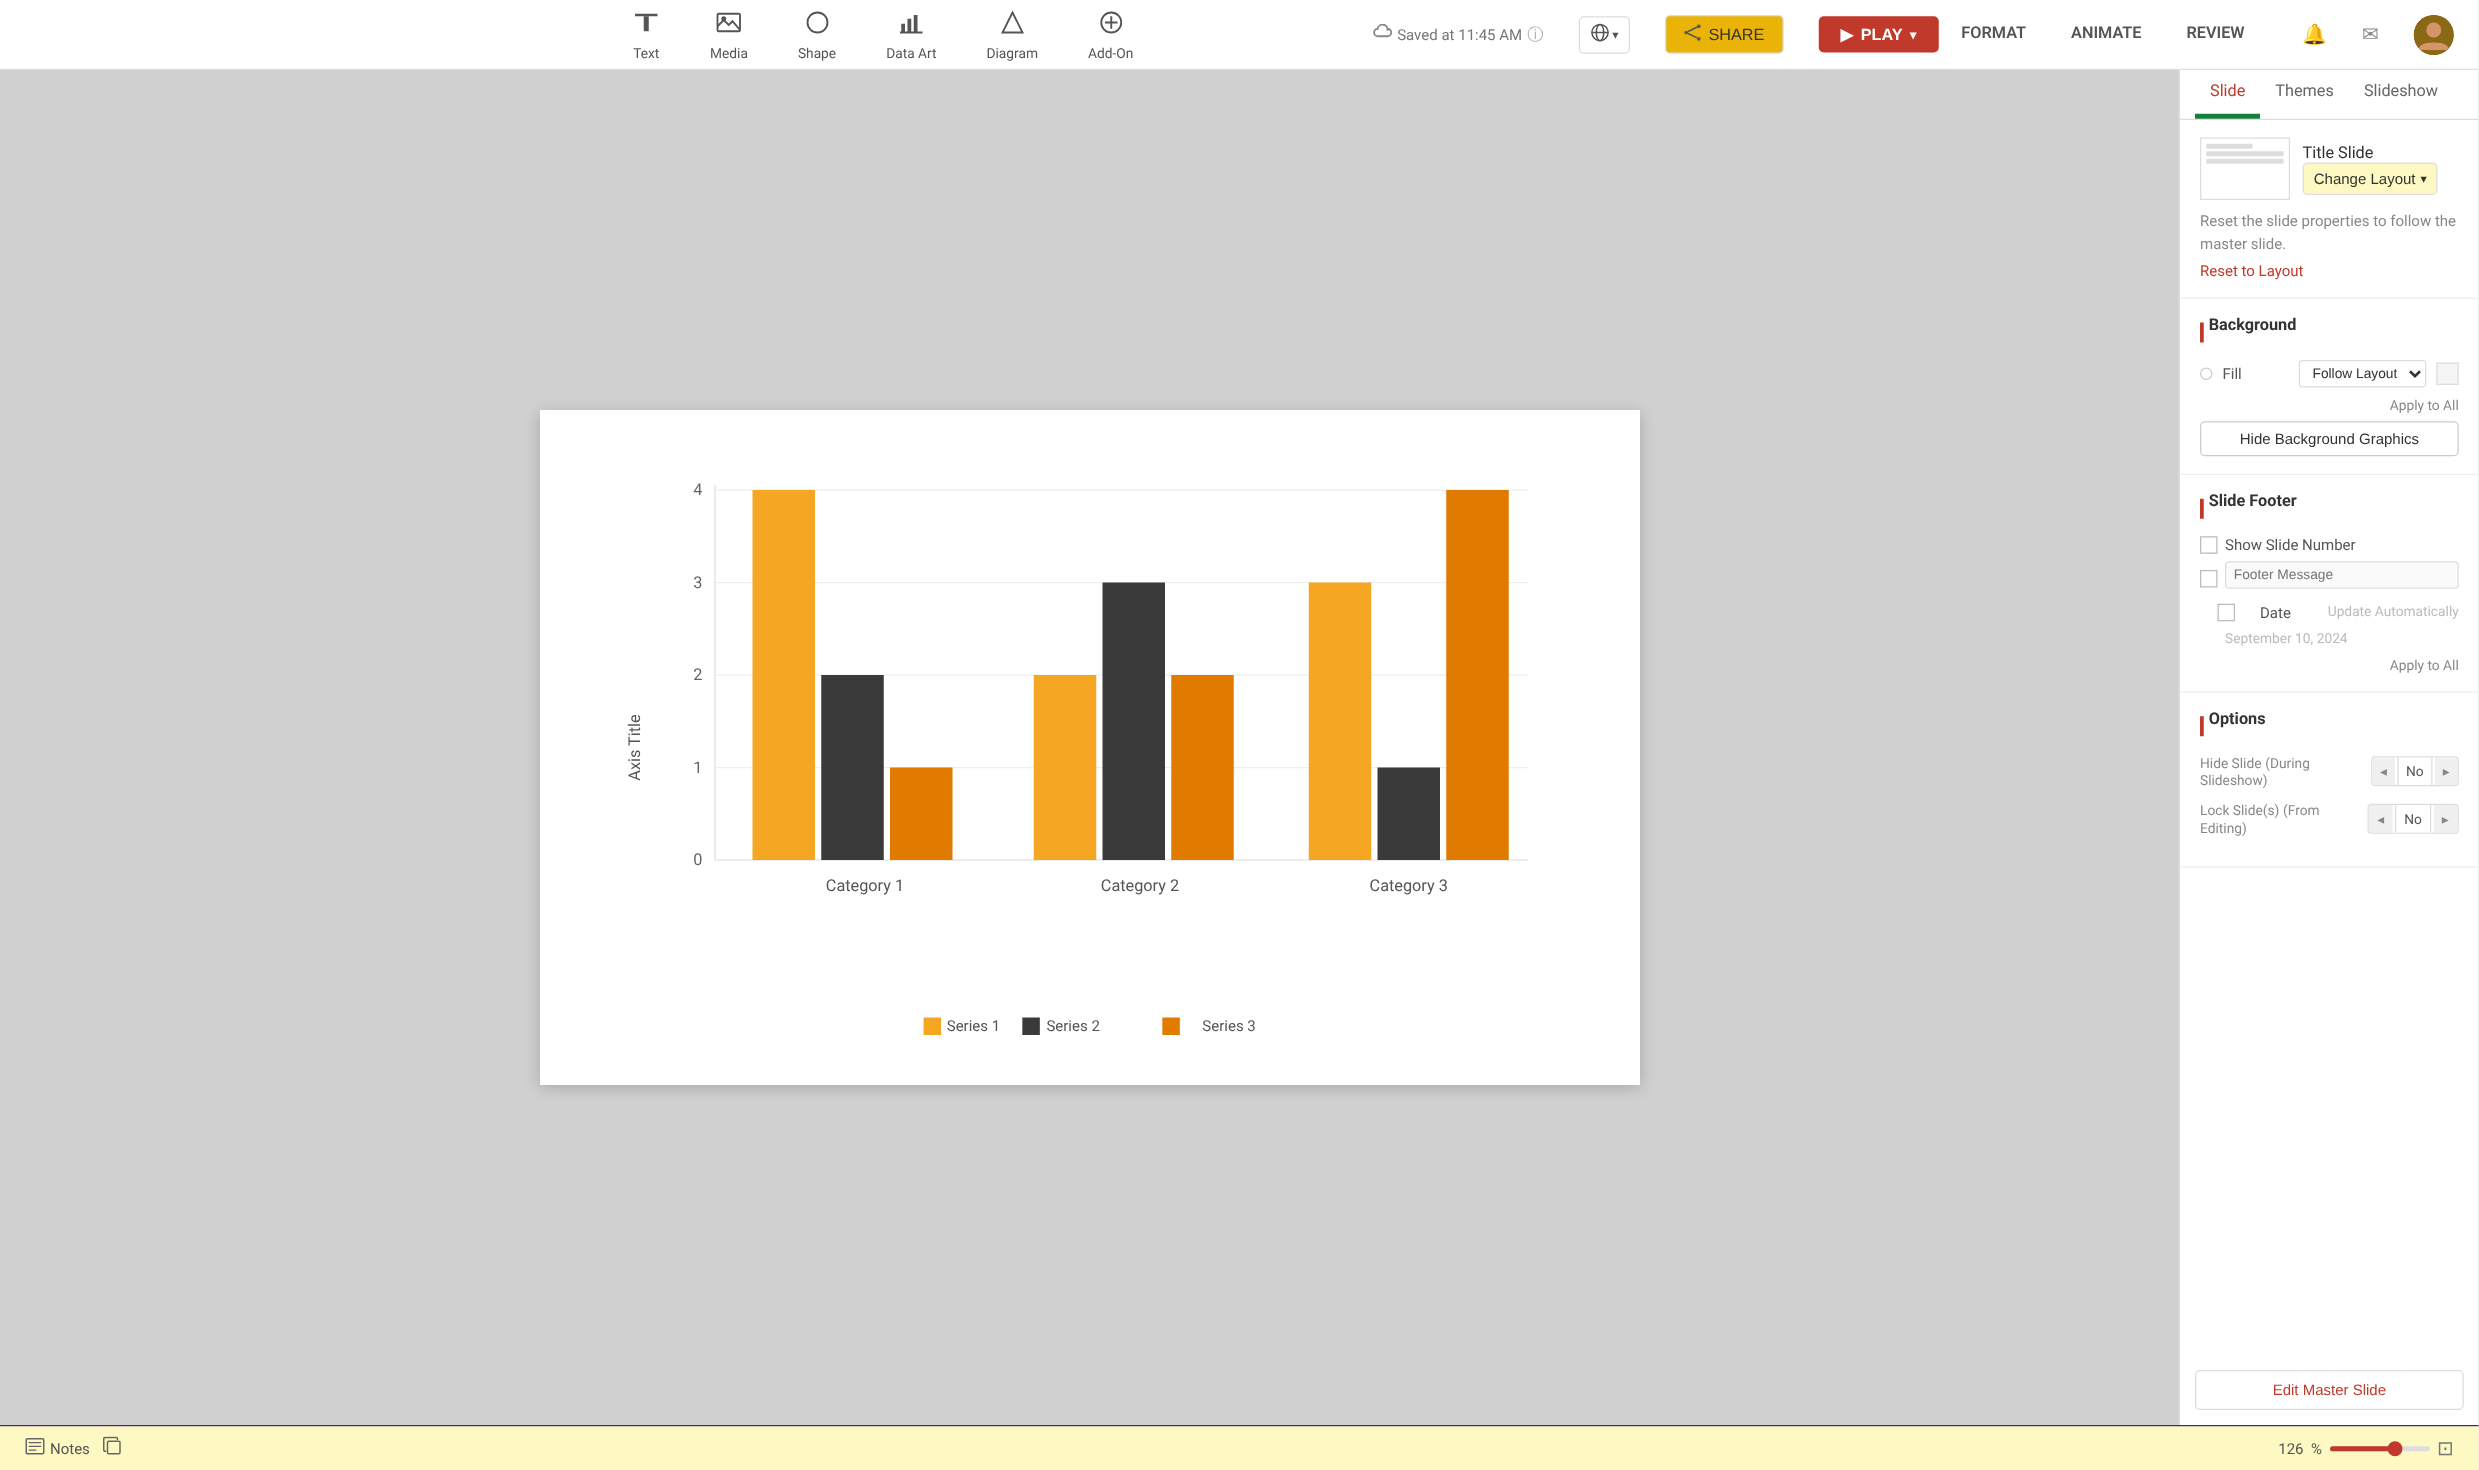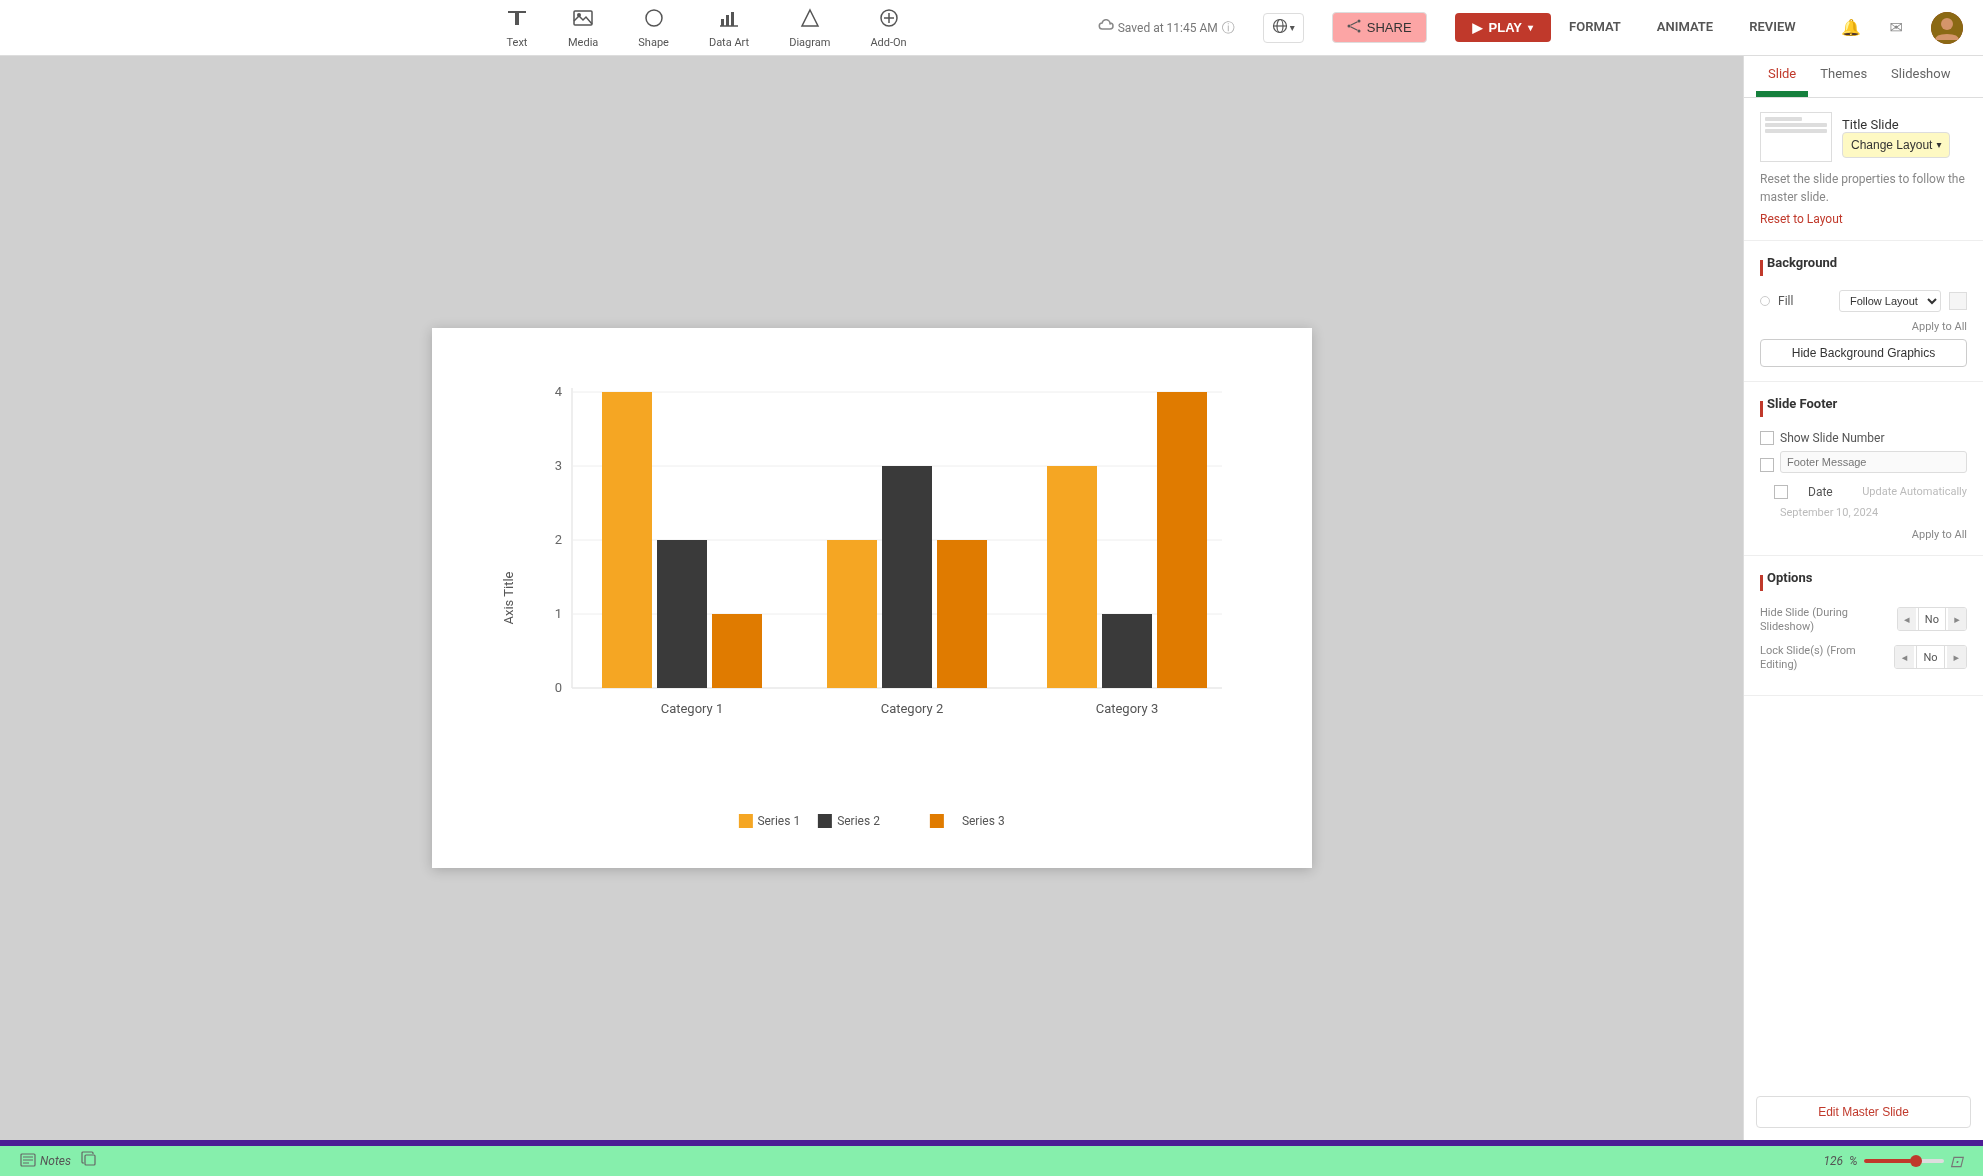--- a/index.html
+++ b/index.html
@@ -24,21 +24,21 @@
       height: 56px;
       flex-shrink: 0;
     }
     .toolbar-left { display: flex; gap: 28px; align-items: center; padding-left: 480px; }
     .toolbar-tool { display: flex; flex-direction: column; align-items: center; gap: 2px; cursor: pointer; padding: 4px 6px; border-radius: 4px; }
     .toolbar-tool-icon { font-size: 20px; color: #444; }
     .toolbar-tool-label { font-size: 11px; color: #555; }
     .toolbar-right { display: flex; align-items: center; gap: 28px; }
     .save-status { font-size: 12px; color: #777; display: flex; align-items: center; gap: 4px; }
     .share-btn {
-      background: #fca5a5;
+      background: #eab308;
       border: 1px solid #ddd;
       border-radius: 4px;
       padding: 6px 14px;
       font-size: 13px;
       color: #333;
       cursor: pointer;
       display: flex;
       align-items: center;
       gap: 6px;
     }
@@ -143,21 +143,21 @@
       border-bottom: 1px solid #ddd;
       padding: 0 12px;
     }
     .panel-tab {
       padding: 10px 12px;
       font-size: 13px;
       color: #666;
       cursor: pointer;
       border-bottom: 2px solid transparent;
     }
-    .panel-tab.active { color: #c0392b; border-bottom: 6px solid #15803d; }
+    .panel-tab.active { color: #c0392b; border-bottom: 4px solid #15803d; }
 
     .panel-section {
       padding: 14px 16px;
       border-bottom: 1px solid #eee;
     }
     .panel-section-title {
       font-size: 13px;
       font-weight: 700;
       color: #333;
       margin-bottom: 10px;
@@ -299,29 +299,28 @@
       padding: 0 6px; height: 22px;
       background: #fff;
       border-left: 1px solid #ddd;
       border-right: 1px solid #ddd;
       display: flex; align-items: center;
       font-size: 11px; color: #555;
     }
 
     
     .bottom-bar {
-      background: #86efac;
-      border-top: 6px solid #4c1d95;
+      background: #fef9c3;
+      border-top: 1px solid #4c1d95;
       height: 36px;
       display: flex;
       align-items: center;
       padding: 0 20px;
       justify-content: space-between;
       flex-shrink: 0;
-      font-style: italic;
     }
     .bottom-left { display: flex; align-items: center; gap: 10px; }
     .bottom-right { display: flex; align-items: center; gap: 8px; }
     .notes-btn { font-size: 12px; color: #555; cursor: pointer; display: flex; align-items: center; gap: 4px; }
     .zoom-ctrl { display: flex; align-items: center; gap: 6px; font-size: 12px; color: #555; }
     .zoom-slider { width: 80px; height: 4px; background: #ddd; border-radius: 2px; position: relative; cursor: pointer; }
     .zoom-slider-fill { width: 60%; height: 100%; background: #c0392b; border-radius: 2px; }
     .zoom-slider-thumb { width: 12px; height: 12px; border-radius: 50%; background: #c0392b; position: absolute; top: -4px; left: 58%; cursor: pointer; }
 
     

